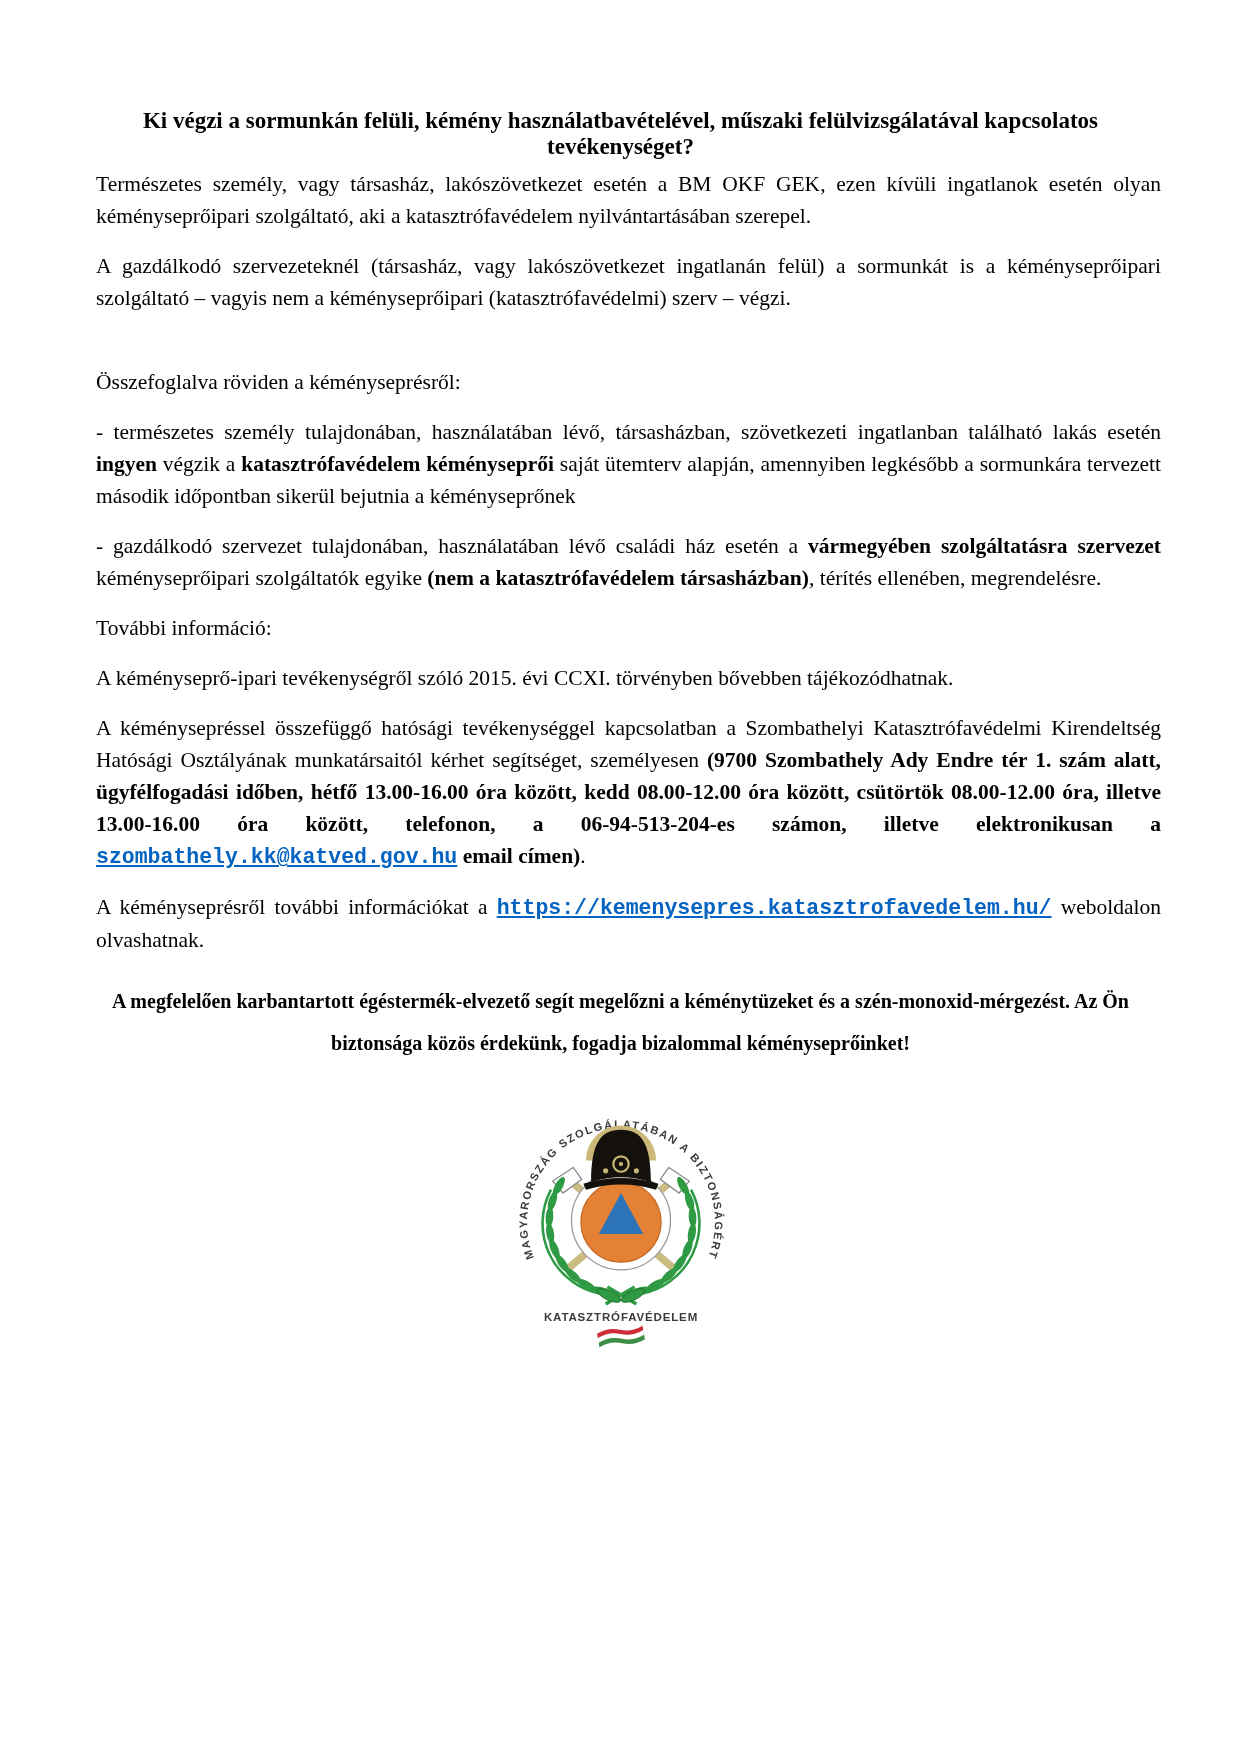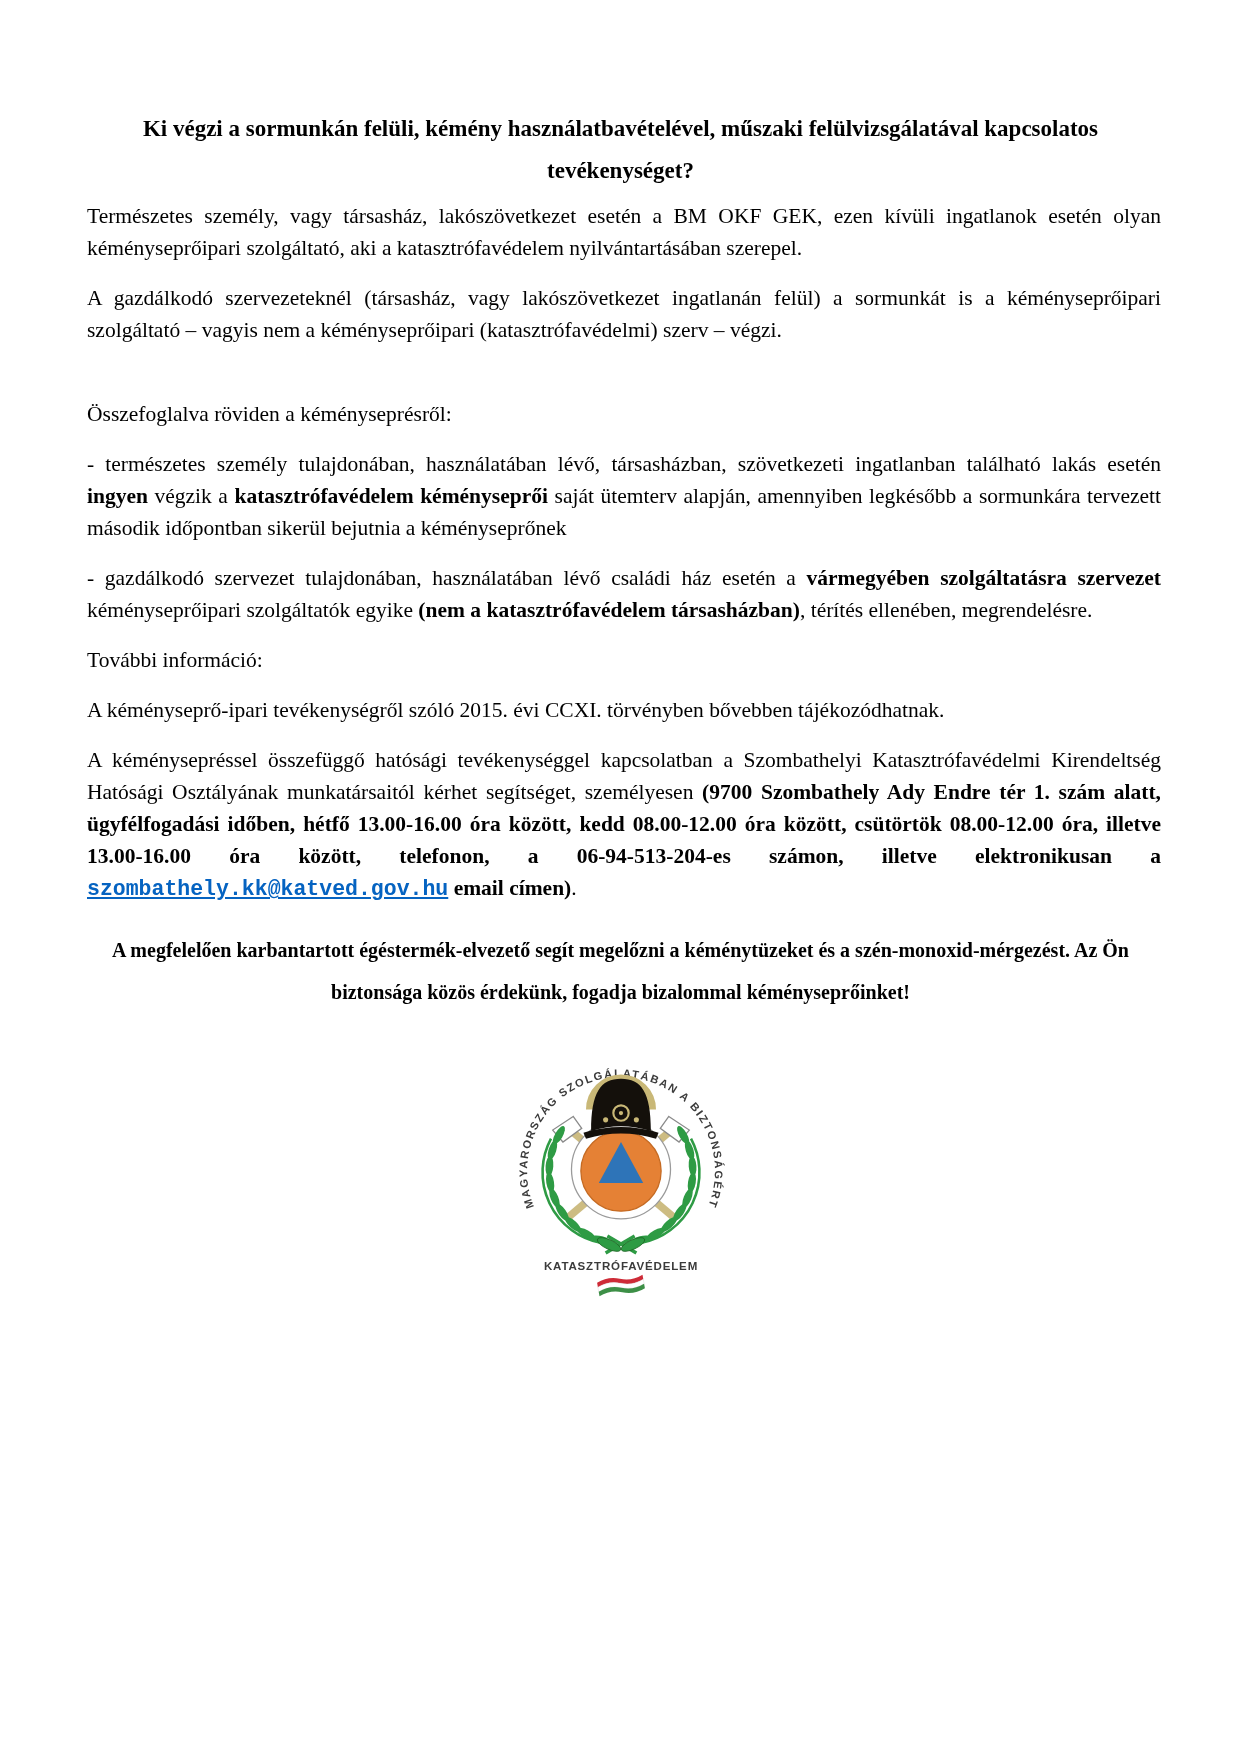--- a/index.html
+++ b/index.html
@@ -3,25 +3,25 @@
 <meta charset="utf-8">
 <style>
   html,body{margin:0;padding:0;background:#ffffff;}
   body{
     width:1241px;height:1755px;overflow:hidden;
     font-family:"Liberation Serif","DejaVu Serif",serif;
     color:#000;
   }
   .doc{padding:108px 80px 0 80px;}
   .title{
-    font-size:23px;font-weight:bold;line-height:42px;
+    font-size:23px;font-weight:bold;line-height:26px;
     text-align:center;margin:0 0 8px 0;
   }
   p.body-par{
-    font-size:21.5px;line-height:32px;margin:0 0 18px 7px;
+    font-size:21.5px;line-height:32px;margin:0 0 18px 16px;
     text-align:justify;
   }
   p.summary-heading{
     font-weight:normal;margin-top:52px;
   }
   .b{font-weight:bold;}
   a.link{
     color:var(--link,#0563C1);text-decoration:underline;cursor:pointer;font-family:Liberation Mono, monospace;
   }
   .closing{
@@ -57,20 +57,21 @@
 
 
   <p class="body-par"><span>- gazdálkodó szervezet tulajdonában, használatában lévő családi ház esetén a </span><span class="b">vármegyében szolgáltatásra szervezet</span><span> kéményseprőipari szolgáltatók egyike </span><span class="b">(nem a katasztrófavédelem társasházban)</span><span>, térítés ellenében, megrendelésre.</span></p>
 
   <p class="body-par">További információ:</p>
 
   <p class="body-par">A kéményseprő-ipari tevékenységről szóló 2015. évi CCXI. törvényben bővebben tájékozódhatnak.</p>
 
   <p class="body-par"><span>A kéménysepréssel összefüggő hatósági tevékenységgel kapcsolatban a Szombathelyi Katasztrófavédelmi Kirendeltség Hatósági Osztályának munkatársaitól kérhet segítséget, személyesen </span><span class="b">(9700 Szombathely Ady Endre tér 1. szám alatt, ügyfélfogadási időben, hétfő 13.00-16.00 óra között, kedd 08.00-12.00 óra között, csütörtök 08.00-12.00 óra, illetve 13.00-16.00 óra között, telefonon, a 06-94-513-204-es számon, illetve elektronikusan a </span><a class="b link" href="#">szombathely.kk@katved.gov.hu</a><span class="b"> email címen)</span><span>.</span></p>
 
+  <p class="body-par"><span>A kéményseprésről további információkat a </span><a class="b link" href="#">https://kemenysepres.katasztrofavedelem.hu/</a><span> weboldalon olvashatnak.</span></p>
 
   <div class="closing">A megfelelően karbantartott égéstermék-elvezető segít megelőzni a kéménytüzeket és a szén-monoxid-mérgezést. Az Ön biztonsága közös érdekünk, fogadja bizalommal kéményseprőinket!</div>
 
   <div class="logo-wrap">
     <svg viewBox="0 0 260 300" xmlns="http://www.w3.org/2000/svg">
 
       <defs>
         <path id="arcPath" d="M 26.6,187.6 A 110,110 0 1 1 233.4,187.6" fill="none"></path>
       </defs>
       <text class="arc-text">

